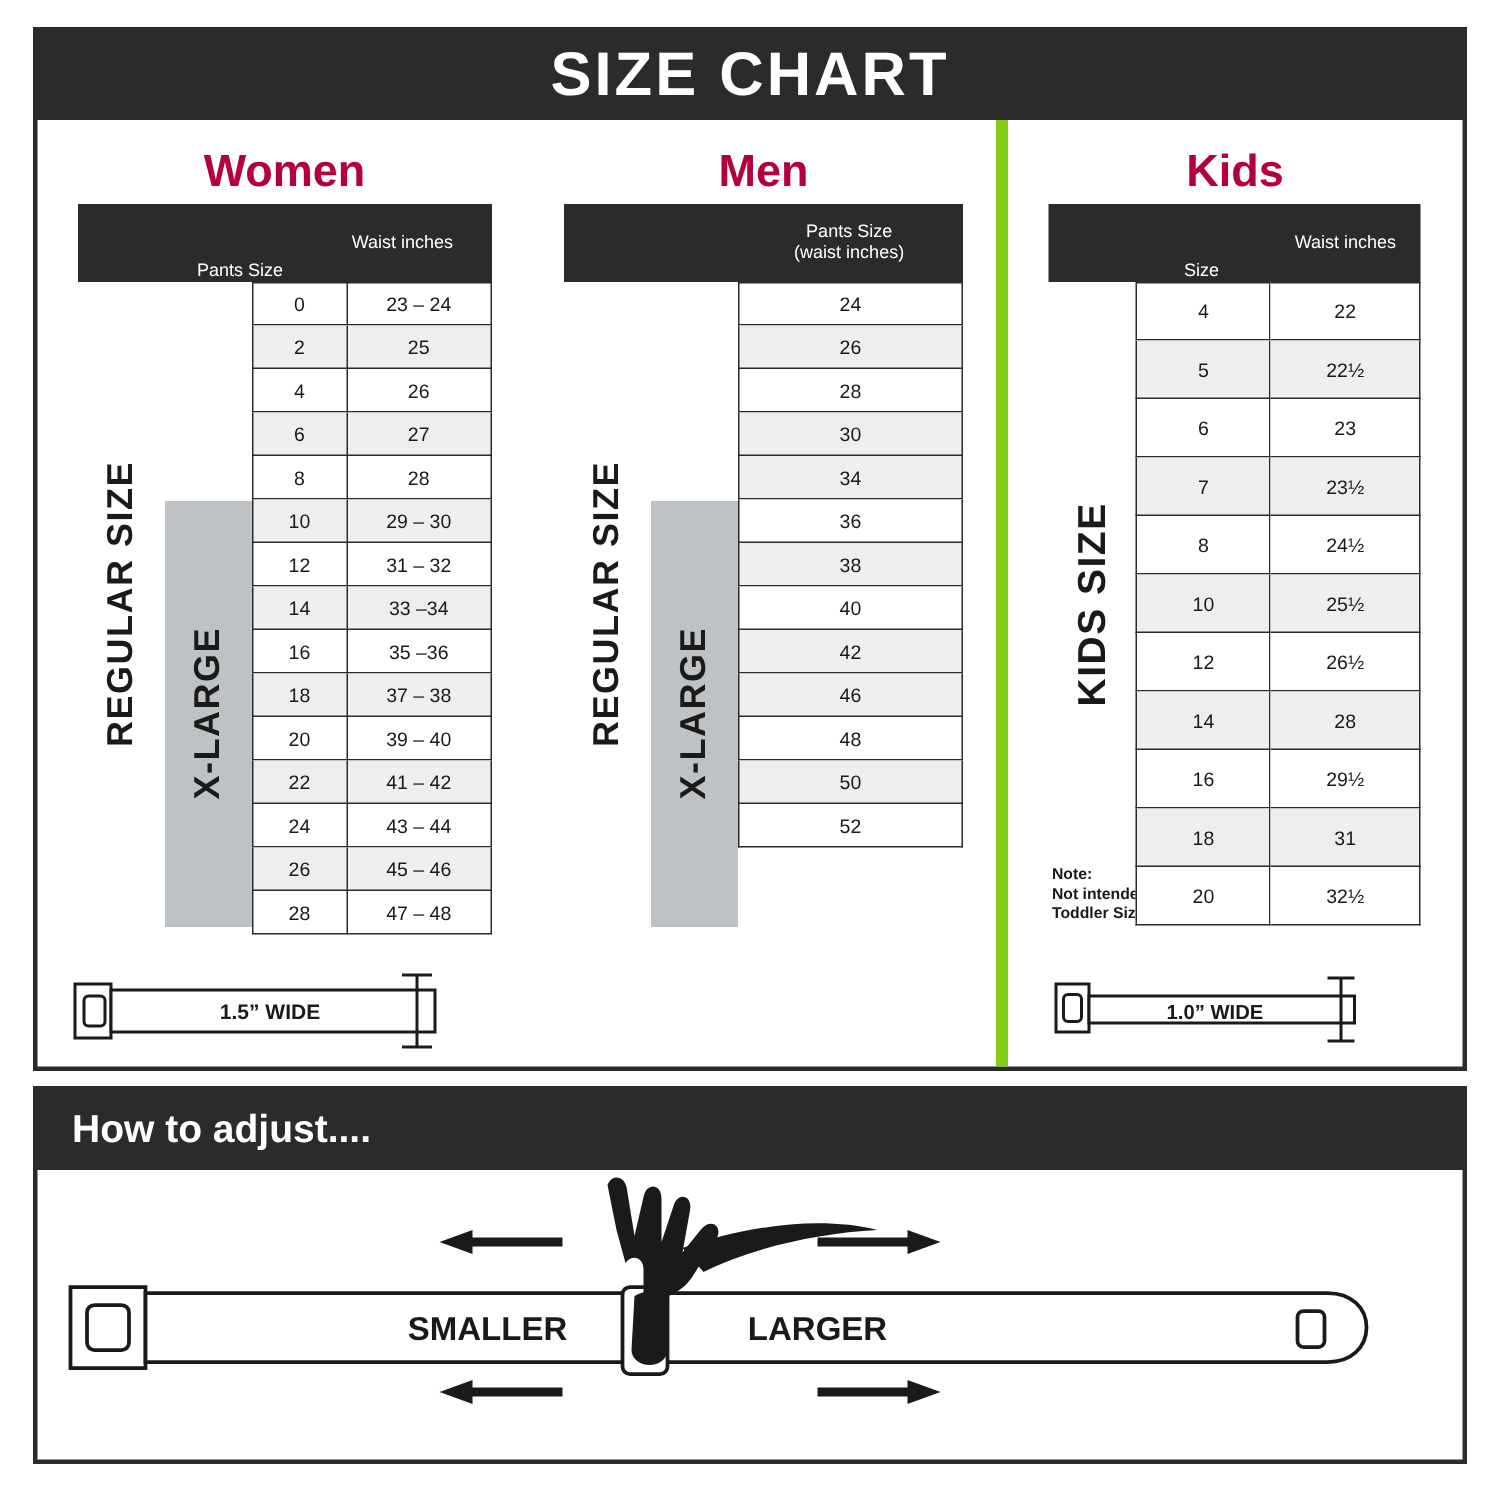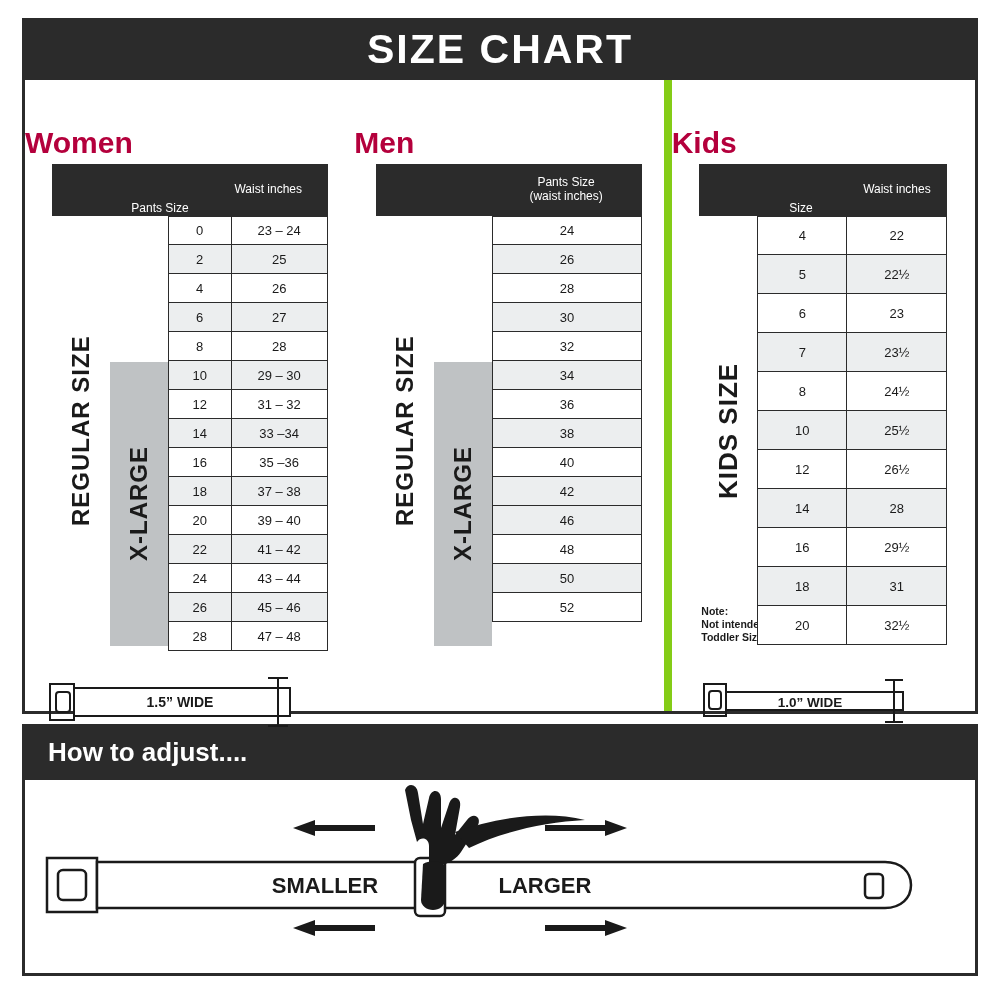--- a/index.html
+++ b/index.html
@@ -47,26 +47,26 @@
   }
   .col {
     box-sizing: border-box;
     position: relative;
   }
   .col-women { width: 330px; }
   .col-men { width: 318px; border-right: 8px solid #84cc16; }
   .col-kids { width: 304px; }
 
   .col-head {
+    text-align: center;
     color: #b4003c;
     font-size: 30px;
     font-weight: bold;
     padding-top: 18px;
     padding-bottom: 4px;
-    margin-top: 28px;
   }
   
   .tbl-wrap {
     position: relative;
     margin: 0 auto;
   }
   .tbl-wrap.women { width: 276px; }
   .tbl-wrap.men { width: 266px; }
   .tbl-wrap.kids { width: 248px; }
 
@@ -307,23 +307,20 @@
               <div class="c zebra-a" style="width:150px;">24</div>
             </div>
           <div class="row">
               <div class="c zebra-b" style="width:150px;">26</div>
             </div>
           <div class="row">
               <div class="c zebra-a" style="width:150px;">28</div>
             </div>
           <div class="row">
               <div class="c zebra-b" style="width:150px;">30</div>
-            </div>
-          <div class="row">
-              <div class="c zebra-a" style="width:150px;">32</div>
             </div>
           <div class="row">
               <div class="c zebra-b" style="width:150px;">34</div>
             </div>
           <div class="row">
               <div class="c zebra-a" style="width:150px;text-align:center;">36</div>
             </div>
           <div class="row">
               <div class="c zebra-b" style="width:150px;">38</div>
             </div>

